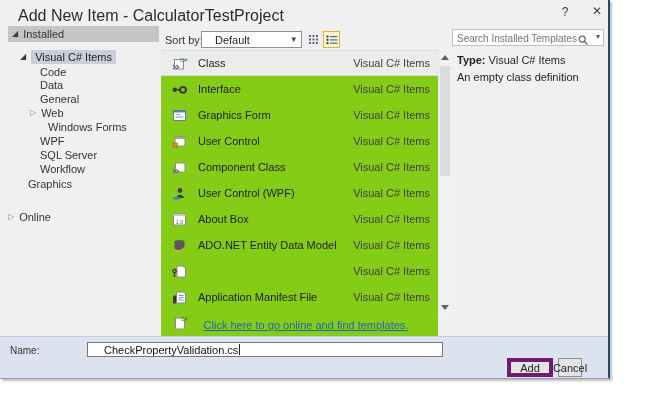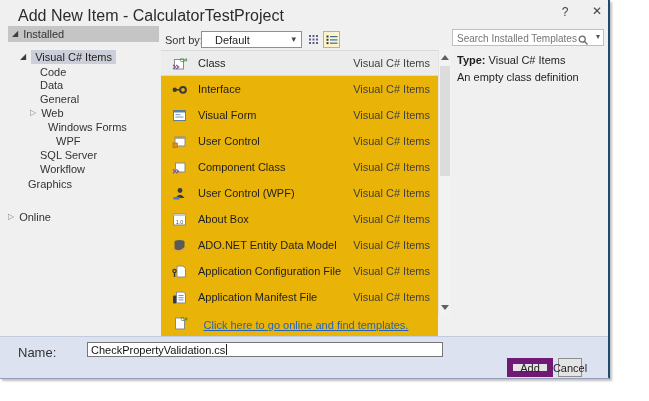--- a/index.html
+++ b/index.html
@@ -20,21 +20,21 @@
 
   
   .sort-label{position:absolute;left:165px;top:34px;font-size:11px;color:#333;}
   .dropdown{position:absolute;left:201px;top:31px;width:101px;height:17px;background:#fff;border:1px solid #8f8f8f;box-sizing:border-box;font-size:11px;color:#1e1e1e;display:flex;align-items:center;padding-left:13px;}
   .dd-caret{position:absolute;right:5px;top:2px;font-size:9px;color:#444;}
   .viewbtn{position:absolute;top:31px;height:17px;display:flex;align-items:center;justify-content:center;box-sizing:border-box;}
   .vb-grid{left:306px;width:15px;}
   .vb-list{left:323px;width:17px;background:#fdf3cd;border:1px solid #d9b33e;}
 
   
-  .list{position:absolute;left:161px;top:50px;width:277px;height:310px;background:#eab308;overflow:hidden;}
+  .list{position:absolute;left:161px;top:50px;width:277px;height:310px;background:#84cc16;overflow:hidden;}
   .lrow{height:26px;display:flex;align-items:center;padding-left:10px;box-sizing:border-box;}
   .lrow.sel{background:#ececec;border-top:1px solid #dadada;border-bottom:1px solid #dadada;}
   .licon{width:17px;height:17px;flex:0 0 17px;}
   .lname{margin-left:10px;font-size:11px;color:#1e1e1e;white-space:nowrap;}
   .lcat{margin-left:auto;margin-right:8px;font-size:11px;color:#404040;white-space:nowrap;}
 
   
   .scroll{position:absolute;left:438px;top:50px;width:13px;height:265px;background:#f2f2f2;border-left:1px solid #e4e4e4;box-sizing:border-box;}
   .tri-up{position:absolute;left:2px;top:5px;width:0;height:0;border-left:4px solid transparent;border-right:4px solid transparent;border-bottom:5px solid #606060;}
   .tri-down{position:absolute;left:2px;bottom:5px;width:0;height:0;border-left:4px solid transparent;border-right:4px solid transparent;border-top:5px solid #606060;}
@@ -47,25 +47,25 @@
   .search{position:absolute;left:452px;top:29px;width:152px;height:17px;box-sizing:border-box;border:1px solid #c0c0c0;background:#fff;}
   .search input{position:absolute;left:2px;top:0;width:122px;height:15px;border:none;outline:none;font-size:10px;color:#555;font-family:"Liberation Sans",sans-serif;background:transparent;}
   .mag{position:absolute;right:14px;top:2px;}
   .s-caret{position:absolute;right:3px;top:2px;font-size:8px;color:#555;}
   .typeline{position:absolute;left:457px;top:54px;font-size:11px;color:#1e1e1e;}
   .typeline b{}
   .descline{position:absolute;left:457px;top:71px;font-size:11px;color:#1e1e1e;}
 
   
   .footer{position:absolute;left:0;right:0;top:336px;height:41px;background:#dce2ef;border-top:1px solid #c3cbde;}
-  .name-label{position:absolute;left:18px;top:8px;font-size:13px;color:#333;}
-  .name-input{position:absolute;left:87px;top:5px;width:356px;height:15px;background:#fff;border:1px solid #767676;box-sizing:border-box;display:flex;align-items:center;padding-left:3px;font-size:11px;color:#111;white-space:nowrap;}
+  .name-label{position:absolute;left:10px;top:8px;font-size:10px;color:#333;}
+  .name-input{position:absolute;left:87px;top:5px;width:356px;height:15px;background:#fff;border:1px solid #767676;box-sizing:border-box;display:flex;align-items:center;padding-left:16px;font-size:11px;color:#111;white-space:nowrap;}
   .caret{display:inline-block;width:1px;height:11px;background:#222;margin-left:1px;}
   .pushbtn{position:absolute;top:21px;height:19px;background:#e4e4e4;box-sizing:border-box;font-size:11px;color:#222;display:flex;align-items:center;justify-content:center;}
-  .b-add{left:507px;width:46px;border:6px solid #701a75;}
+  .b-add{left:507px;width:46px;border:4px solid #701a75;}
   .b-cancel{left:558px;width:24px;border:1px solid #8e8e8e;}
 </style>
 </head>
 <body>
 
 <div class="dialog">
 
   <div>
     <span class="title">Add New Item - CalculatorTestProject</span>
     <span class="btn-help">?</span>
@@ -90,21 +90,21 @@
     <div class="trow" style="top:66px;left:40px;">
       <span>General</span>
     </div>
     <div class="trow" style="top:80px;left:30px;">
       <span class="g-col">▷</span>
       <span>Web</span>
     </div>
     <div class="trow" style="top:94px;left:48px;">
       <span>Windows Forms</span>
     </div>
-    <div class="trow" style="top:108px;left:56px;align-items:center;">
+    <div class="trow" style="top:108px;left:40px;align-items:center;">
       <span>WPF</span>
     </div>
     <div class="trow" style="top:122px;left:40px;">
       <span>SQL Server</span>
     </div>
     <div class="trow" style="top:136px;left:40px;">
       <span>Workflow</span>
     </div>
     <div class="trow" style="top:151px;left:28px;">
       <span>Graphics</span>
@@ -183,21 +183,21 @@
 
     <div class="lrow">
       <span class="licon">
         <svg width="17" height="17" viewBox="0 0 17 17">
           <rect x="2.5" y="3.5" width="12" height="10" fill="#fff" stroke="#5c7fa3"></rect>
           <rect x="2.5" y="3.5" width="12" height="2" fill="#5c7fa3"></rect>
           <rect x="4.5" y="7" width="5" height="1.2" fill="#8daac6"></rect>
           <rect x="4.5" y="9.5" width="8" height="1.2" fill="#8daac6"></rect>
         </svg>
       </span>
-      <span class="lname">Visual Form</span>
+      <span class="lname">Graphics Form</span>
       <span class="lcat">Visual C# Items</span>
     </div>
 
     <div class="lrow">
       <span class="licon">
         <svg width="17" height="17" viewBox="0 0 17 17">
           <rect x="4" y="4" width="10" height="9" fill="#fff" stroke="#8a8a8a"></rect>
           <rect x="4" y="4" width="10" height="1.8" fill="#9a9a9a"></rect>
           <rect x="2" y="10" width="4.5" height="4.5" fill="#d98c2e" stroke="#9a6a20" stroke-width="0.6"></rect>
         </svg>
@@ -255,21 +255,20 @@
     </div>
 
     <div class="lrow">
       <span class="licon">
         <svg width="17" height="17" viewBox="0 0 17 17">
           <path d="M6 3 h6 l2.5 2.5 V14 H6 Z" fill="#fff" stroke="#8a8a8a"></path>
           <circle cx="3.5" cy="8" r="1.6" fill="none" stroke="#3a3a3a" stroke-width="1.3"></circle>
           <path d="M3.5 9.6 V14" stroke="#3a3a3a" stroke-width="1.5"></path>
         </svg>
       </span>
-      <span class="lname">Application Configuration File</span>
       <span class="lcat">Visual C# Items</span>
     </div>
 
     <div class="lrow">
       <span class="licon">
         <svg width="17" height="17" viewBox="0 0 17 17">
           <path d="M5.5 3 h7 l2 2 V14 H5.5 Z" fill="#fff" stroke="#8a8a8a"></path>
           <rect x="7.5" y="6" width="5" height="1" fill="#6f94c4"></rect>
           <rect x="7.5" y="8.2" width="5" height="1" fill="#6f94c4"></rect>
           <rect x="7.5" y="10.4" width="5" height="1" fill="#6f94c4"></rect>

